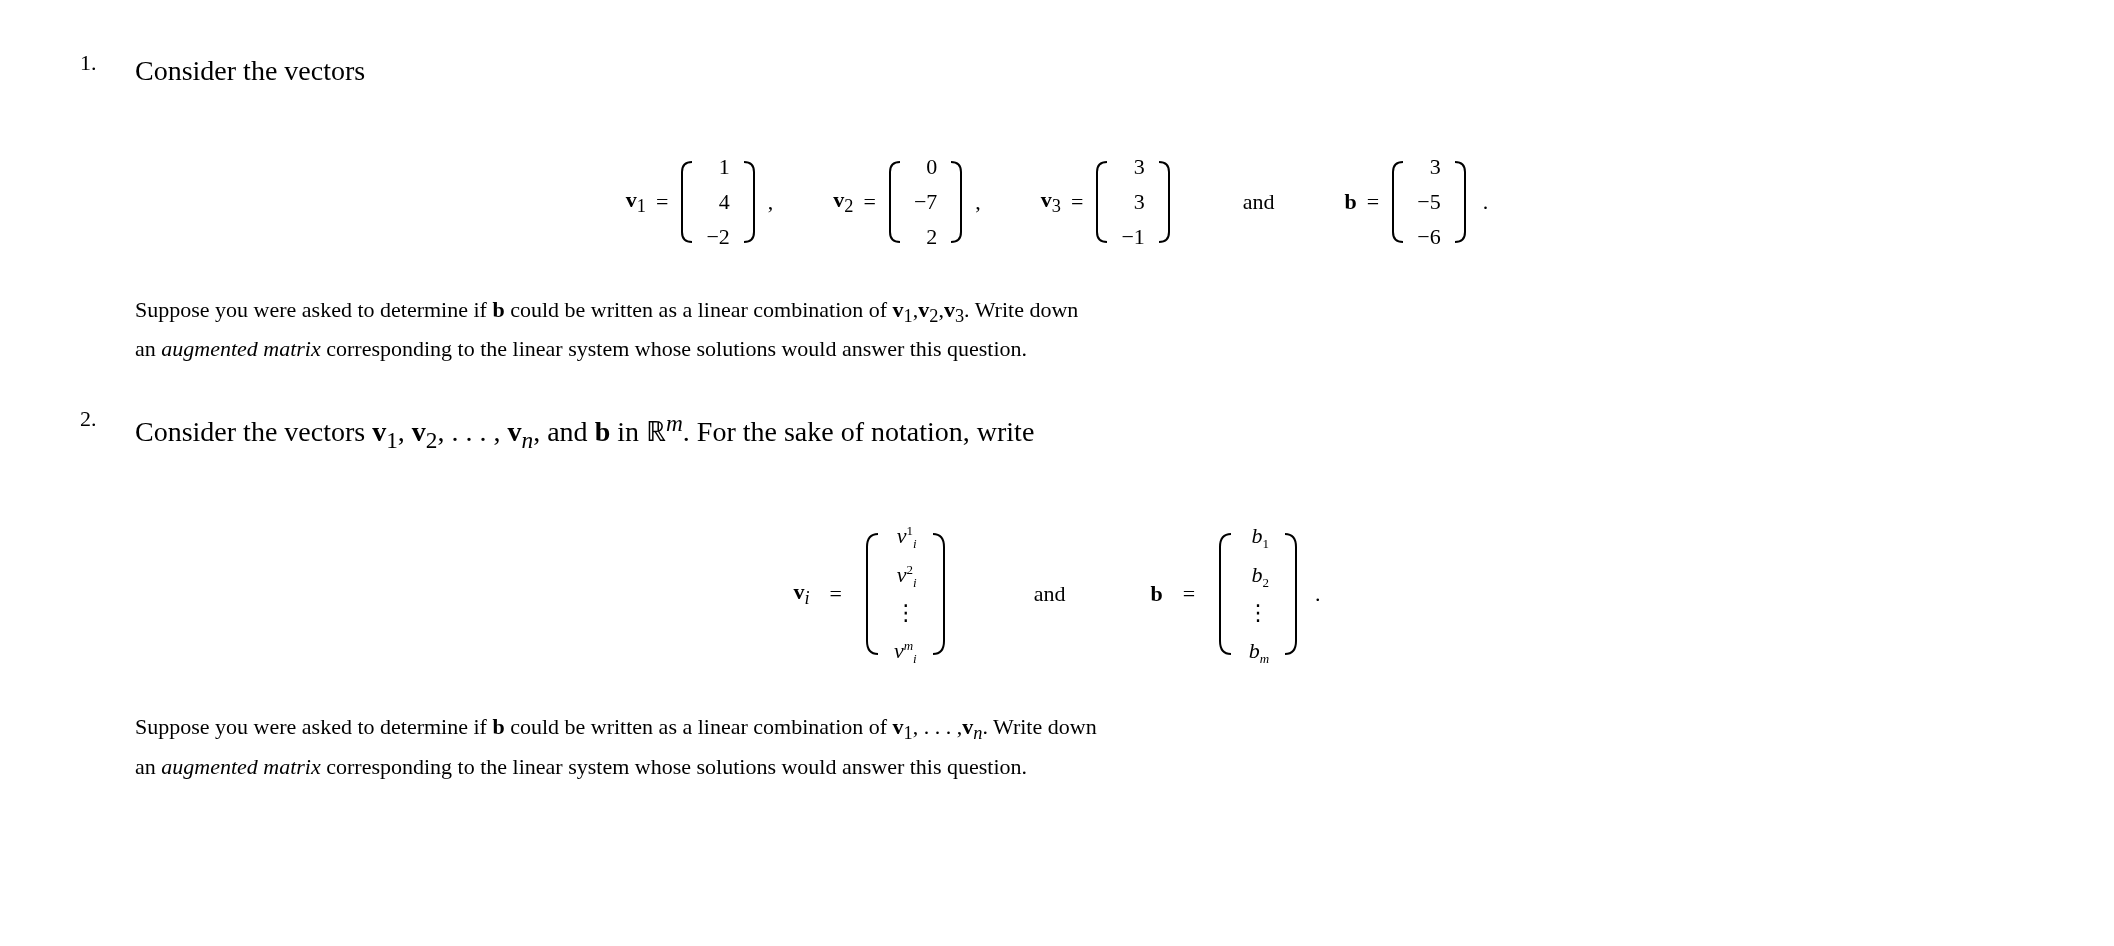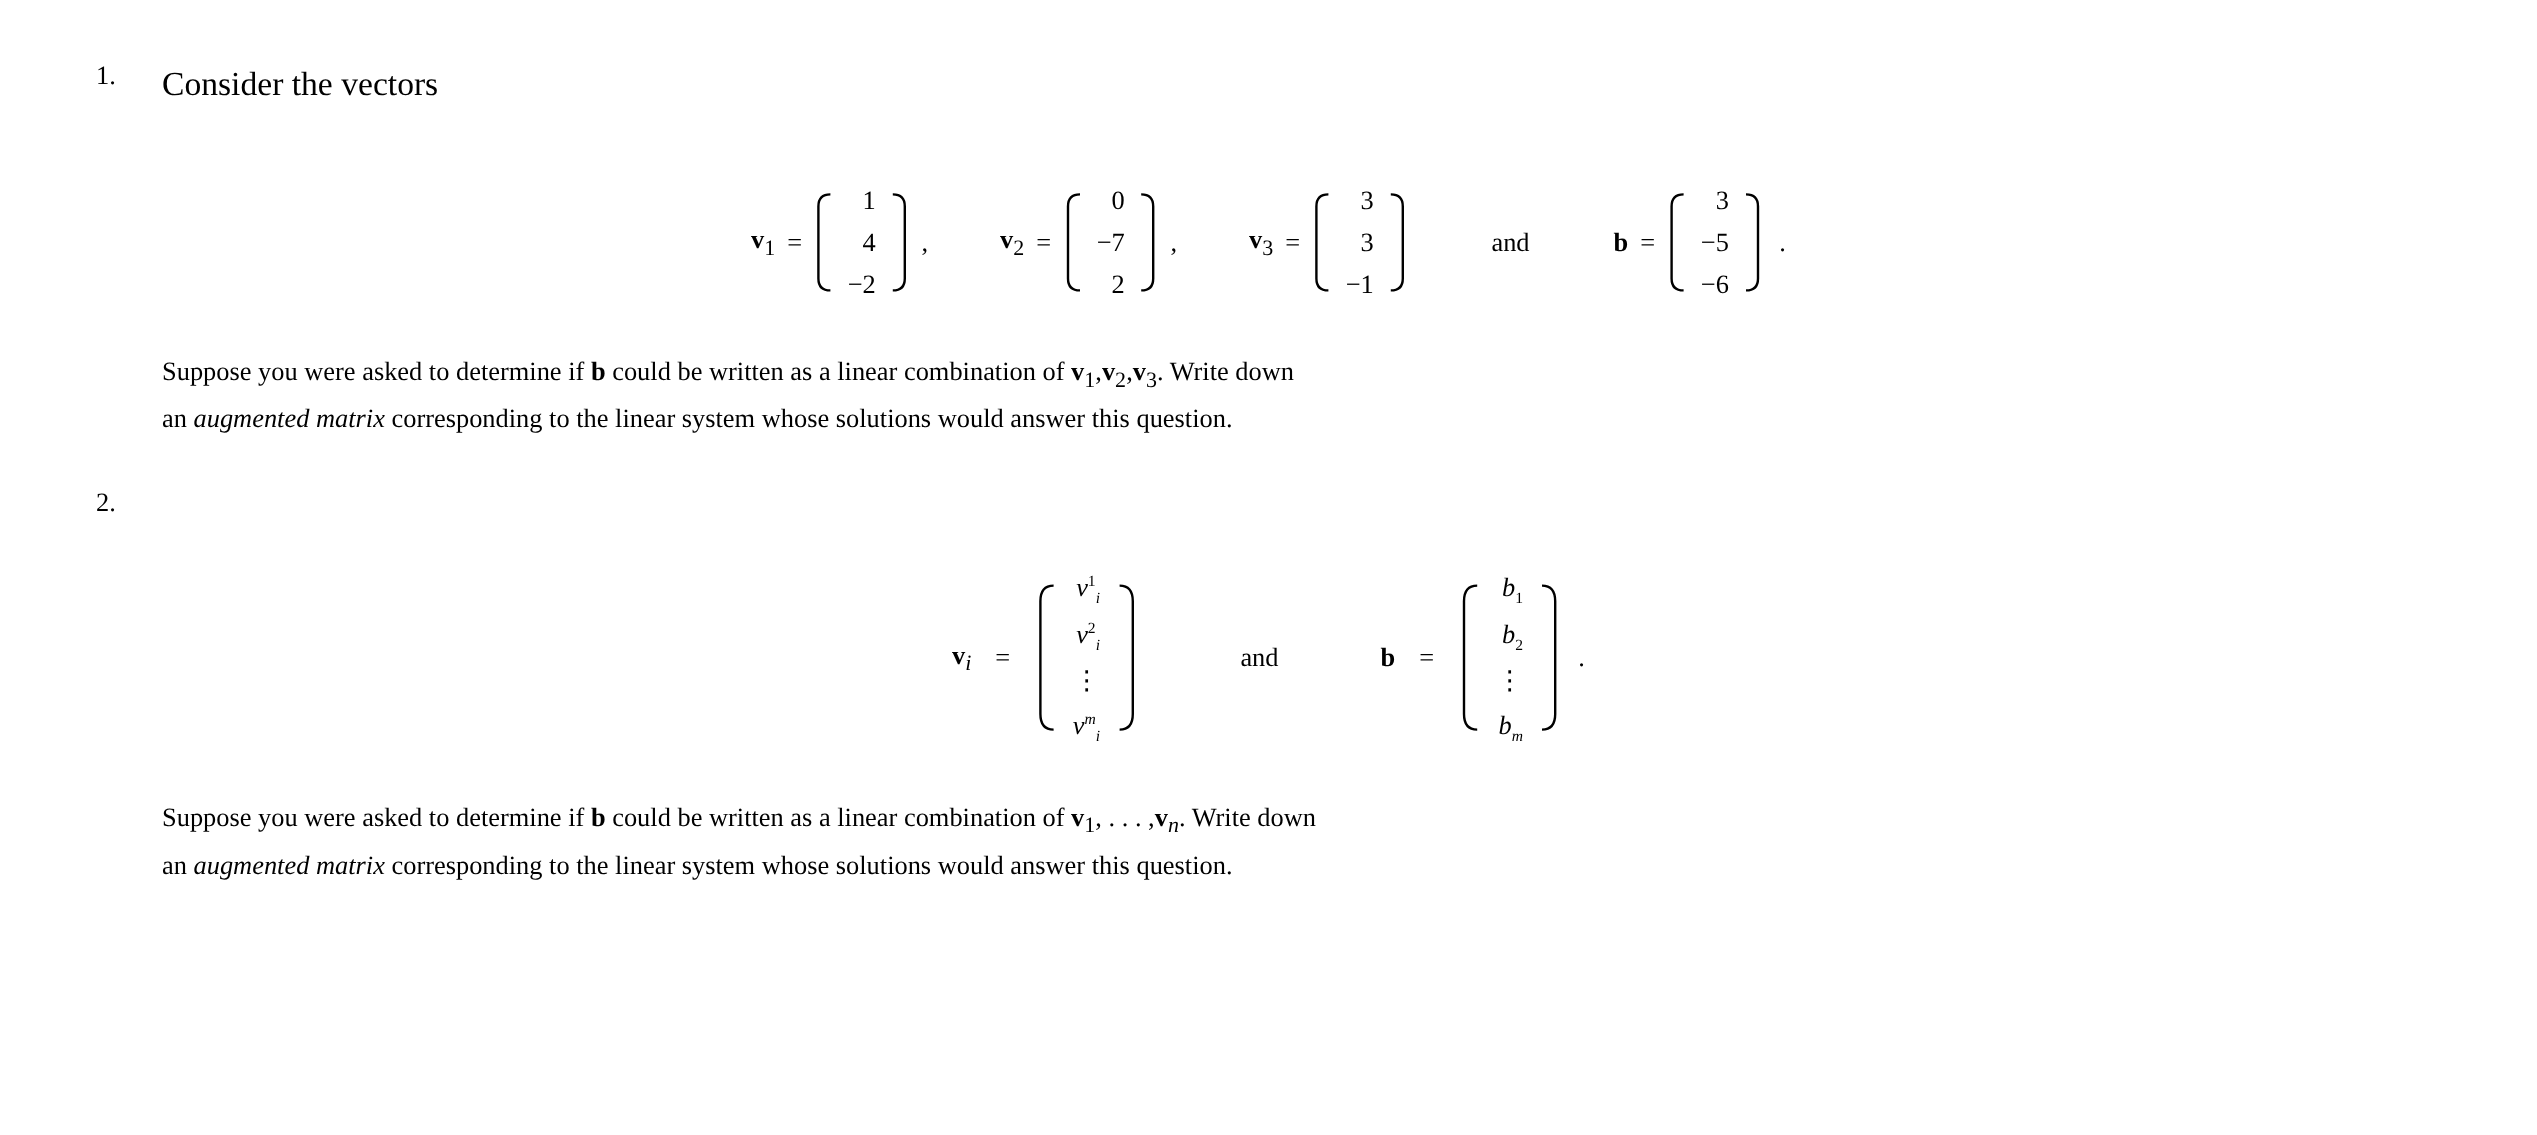--- a/index.html
+++ b/index.html
@@ -174,20 +174,23 @@
 
   <div class="paragraph-text">
     <span>Suppose you were asked to determine if </span><strong>b</strong><span> could be written as a linear combination of </span><strong>v</strong><sub>1</sub><span>,</span><strong>v</strong><sub>2</sub><span>,</span><strong>v</strong><sub>3</sub><span>. Write down</span><br>
     <span>an <em>augmented matrix</em> corresponding to the linear system whose solutions would answer this question.</span>
   </div>
 </div>
 
 <div class="problem" style="margin-top: 30px;">
   <div class="problem-header">
     <span class="problem-number">2.</span>
+    <span class="problem-text">
+      Consider the vectors <strong>v</strong><sub>1</sub>, <strong>v</strong><sub>2</sub>, . . . , <strong>v</strong><sub><em>n</em></sub>, and <strong>b</strong> in ℝ<sup><em>m</em></sup>. For the sake of notation, write
+    </span>
   </div>
 
   <div class="vectors-display" style="gap: 80px;">
 
     <div class="single-vector" style="align-items: center;">
       <span><strong>v</strong><sub><em>i</em></sub></span>
       <span style="margin: 0 10px;">=</span>
       <div class="vec-bracket-container">
         <svg class="bracket-svg" width="20" height="130" viewBox="0 0 20 130">
           <path d="M16,5 Q5,5 5,18 L5,112 Q5,125 16,125" stroke="#000" stroke-width="2" fill="none"></path>

